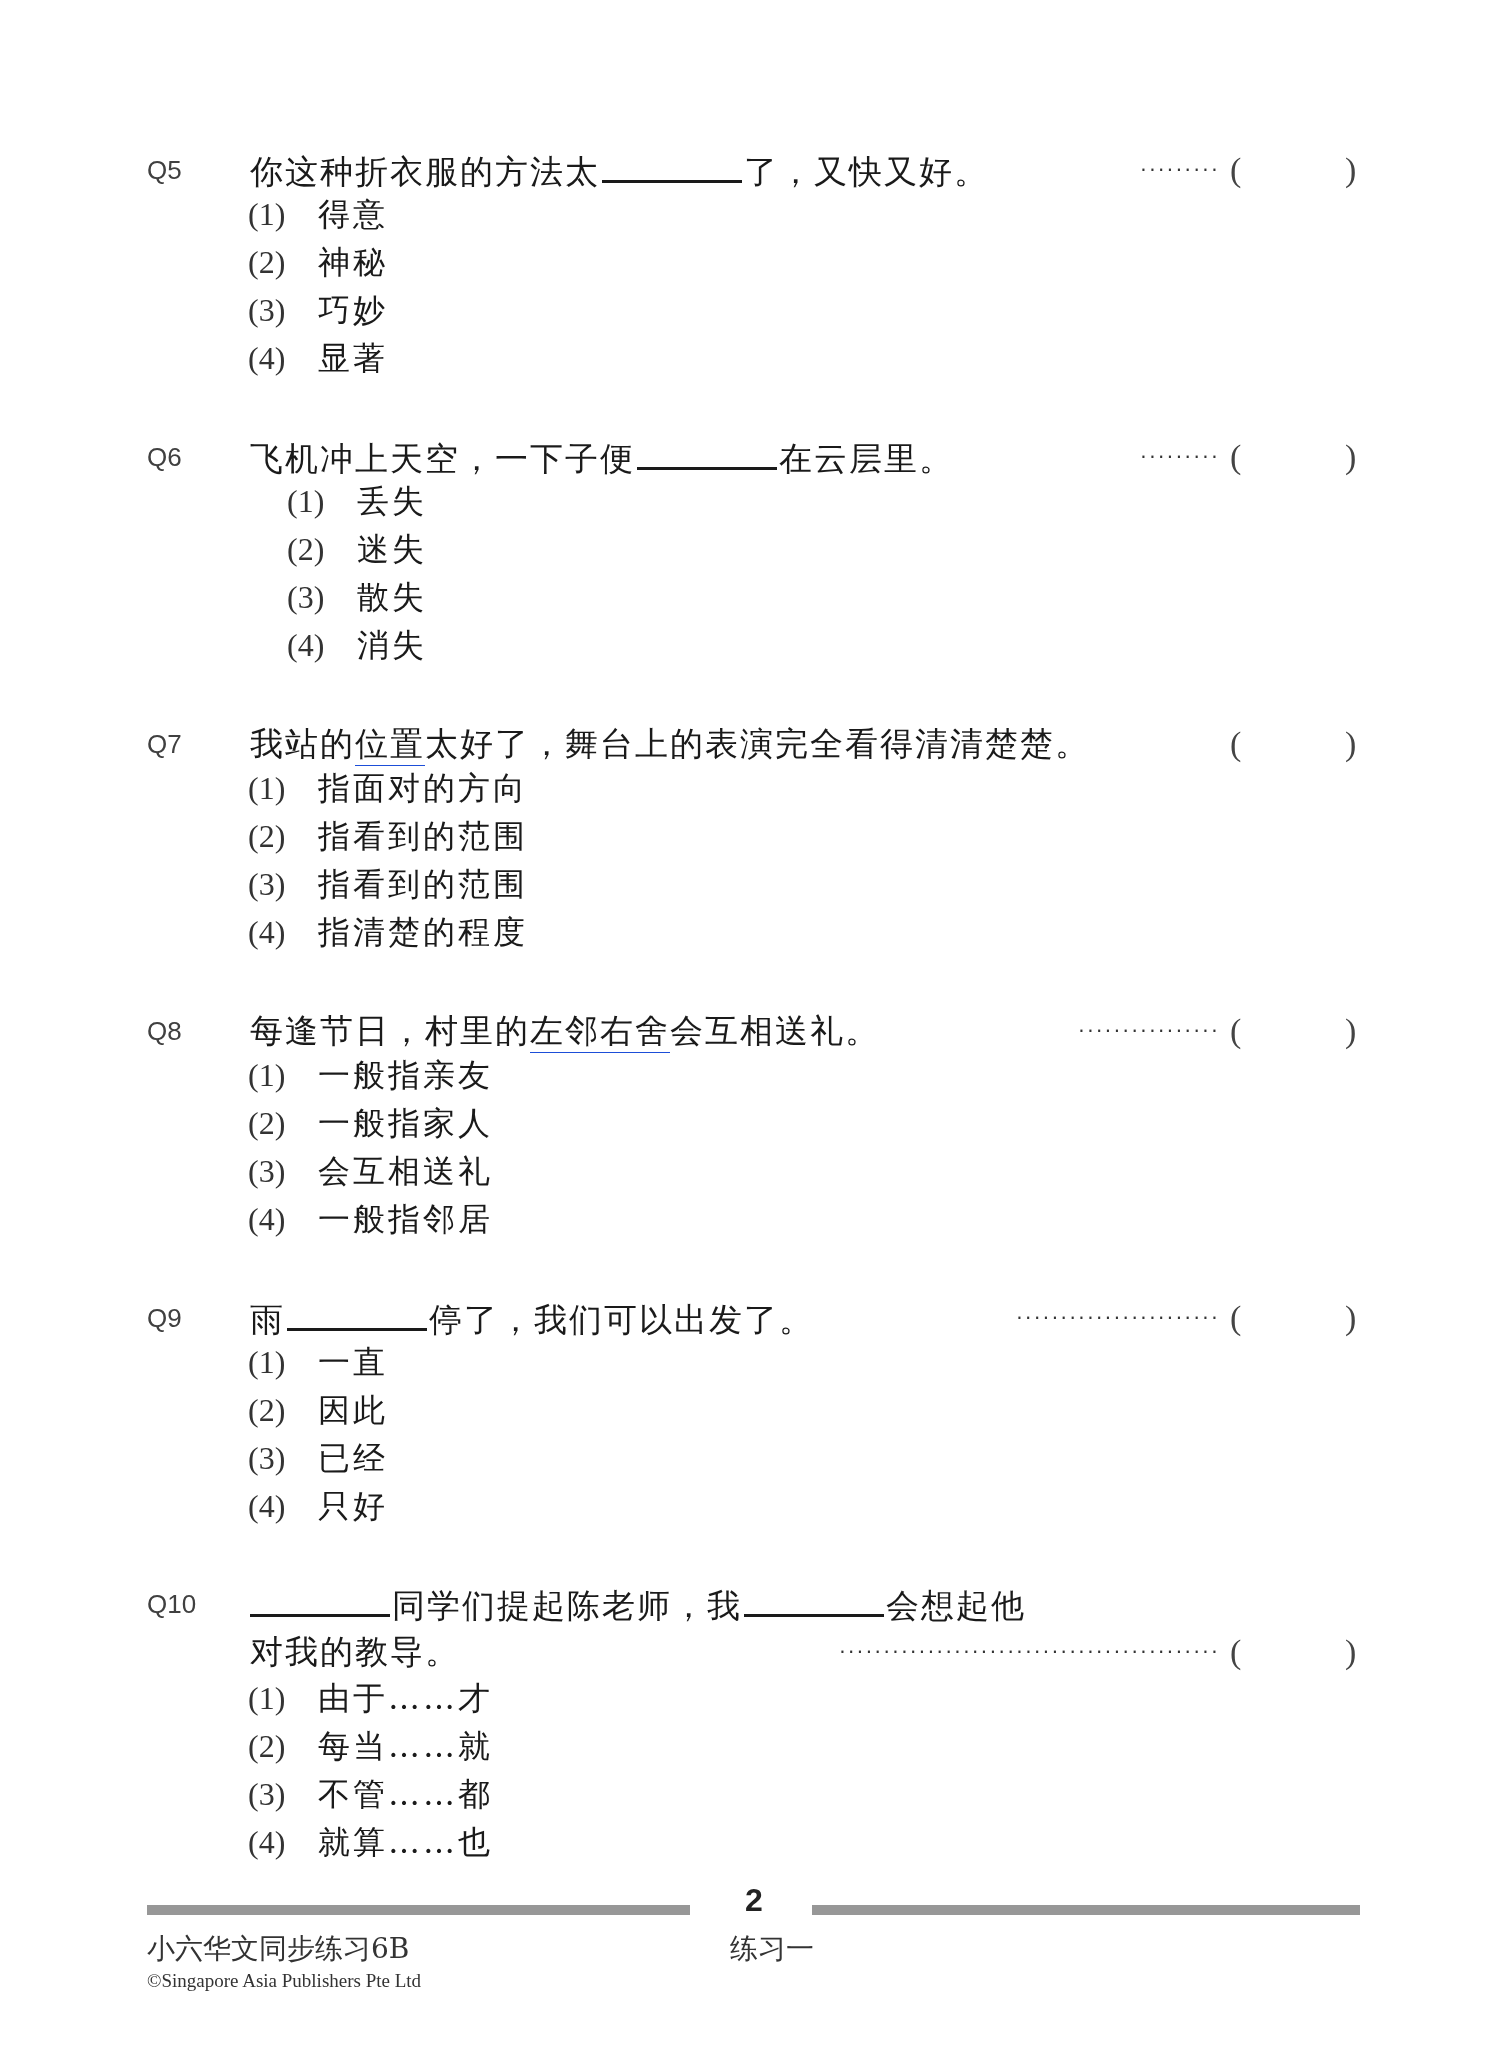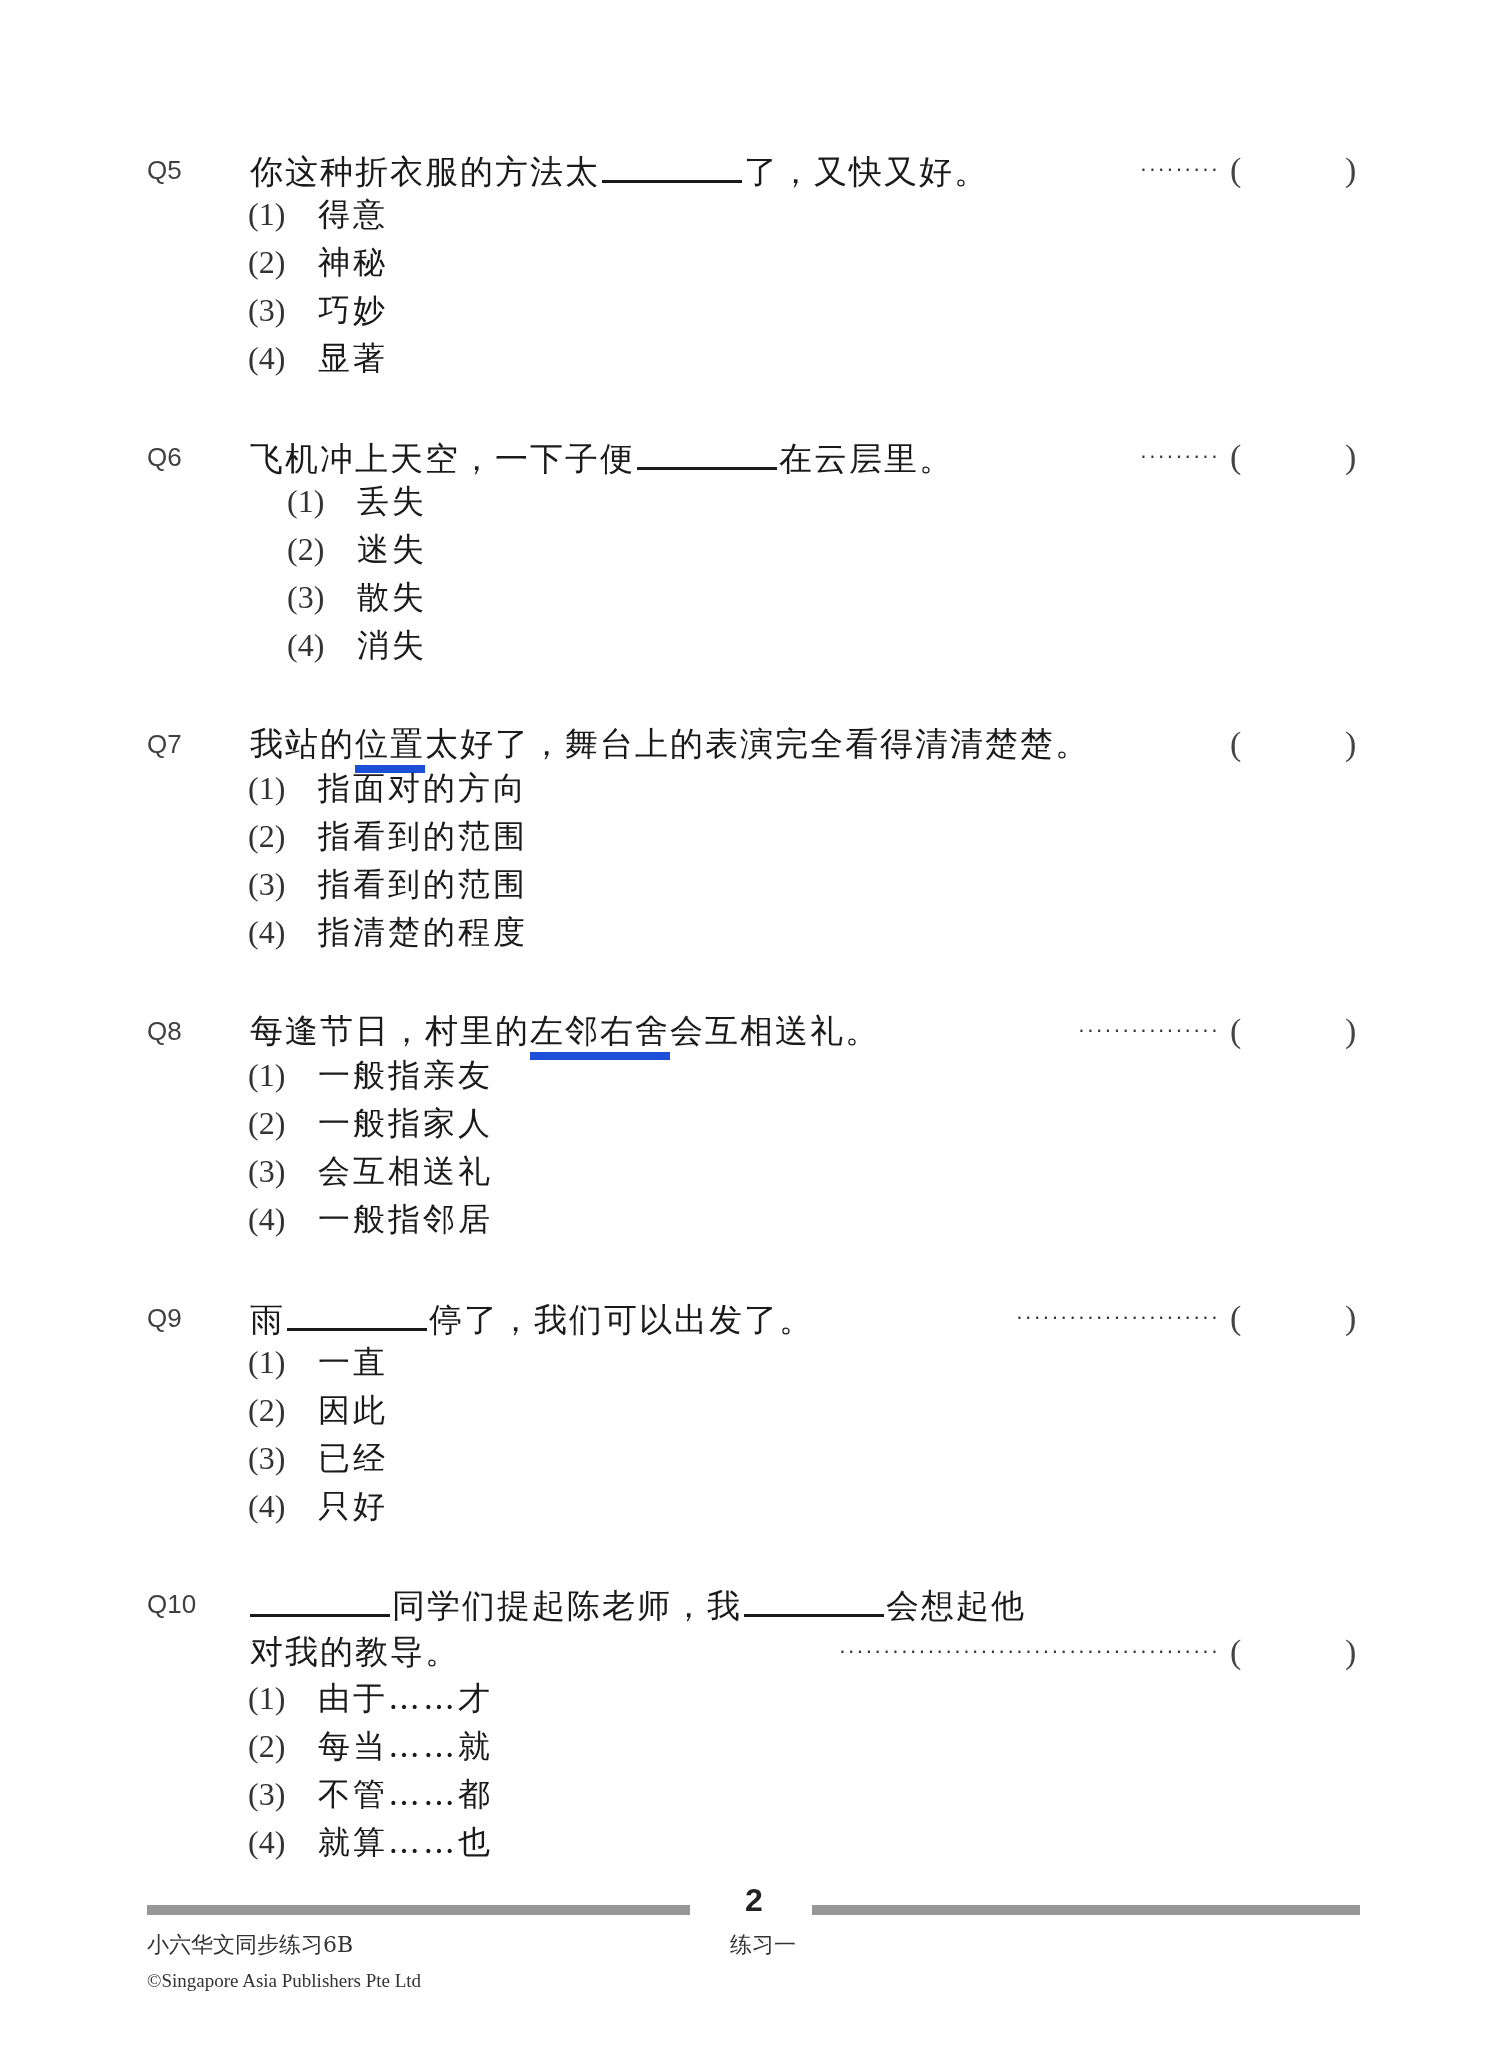--- a/index.html
+++ b/index.html
@@ -15,21 +15,21 @@
       font-size: 26px; line-height: 40px; color: #404040;
     }
     .stem {
       position: absolute; left: 250px; right: 0;
       font-size: 33px; line-height: 40px; white-space: nowrap; letter-spacing: 2px;
     }
     .blank {
       display: inline-block; width: 140px; height: 30px;
       border-bottom: 3px solid #1a1a1a; vertical-align: baseline; margin: 0 2px;
     }
-    .u { border-bottom: 8px solid #1d4ed8; padding-bottom: 2px; }
+    .u { border-bottom: 1px solid #1d4ed8; padding-bottom: 2px; }
     .dots {
       position: absolute; top: 0;
       font-family: "DejaVu Sans", sans-serif; font-size: 20px; line-height: 40px;
       letter-spacing: 2.5px; color: #333; white-space: nowrap; overflow: hidden;
       text-align: right;
     }
     .paren-l, .paren-r {
       position: absolute; top: 0;
       font-family: "Liberation Serif", serif; font-size: 34px; line-height: 40px; color: #444;
     }
@@ -43,21 +43,21 @@
     }
     .opt-text { letter-spacing: 3px; }
     .footer-bar {
       position: absolute; top: 1905px; height: 10px; background: #979797;
     }
     .page-num {
       position: absolute; top: 1882px; left: 745px;
       font-family: "Liberation Sans", sans-serif; font-weight: bold; font-size: 32px; color: #222;
     }
     .foot-text {
-      position: absolute; font-size: 22px; color: #333; white-space: nowrap;
+      position: absolute; font-size: 28px; color: #333; white-space: nowrap;
     }
   </style>
 </head>
 <body>
 
 <div class="question" style="top:150px;">
   <div class="qnum">Q5</div>
   <div class="stem">
     <span>你这种折衣服的方法太</span><span class="blank"></span><span>了，又快又好。</span>
   </div>

